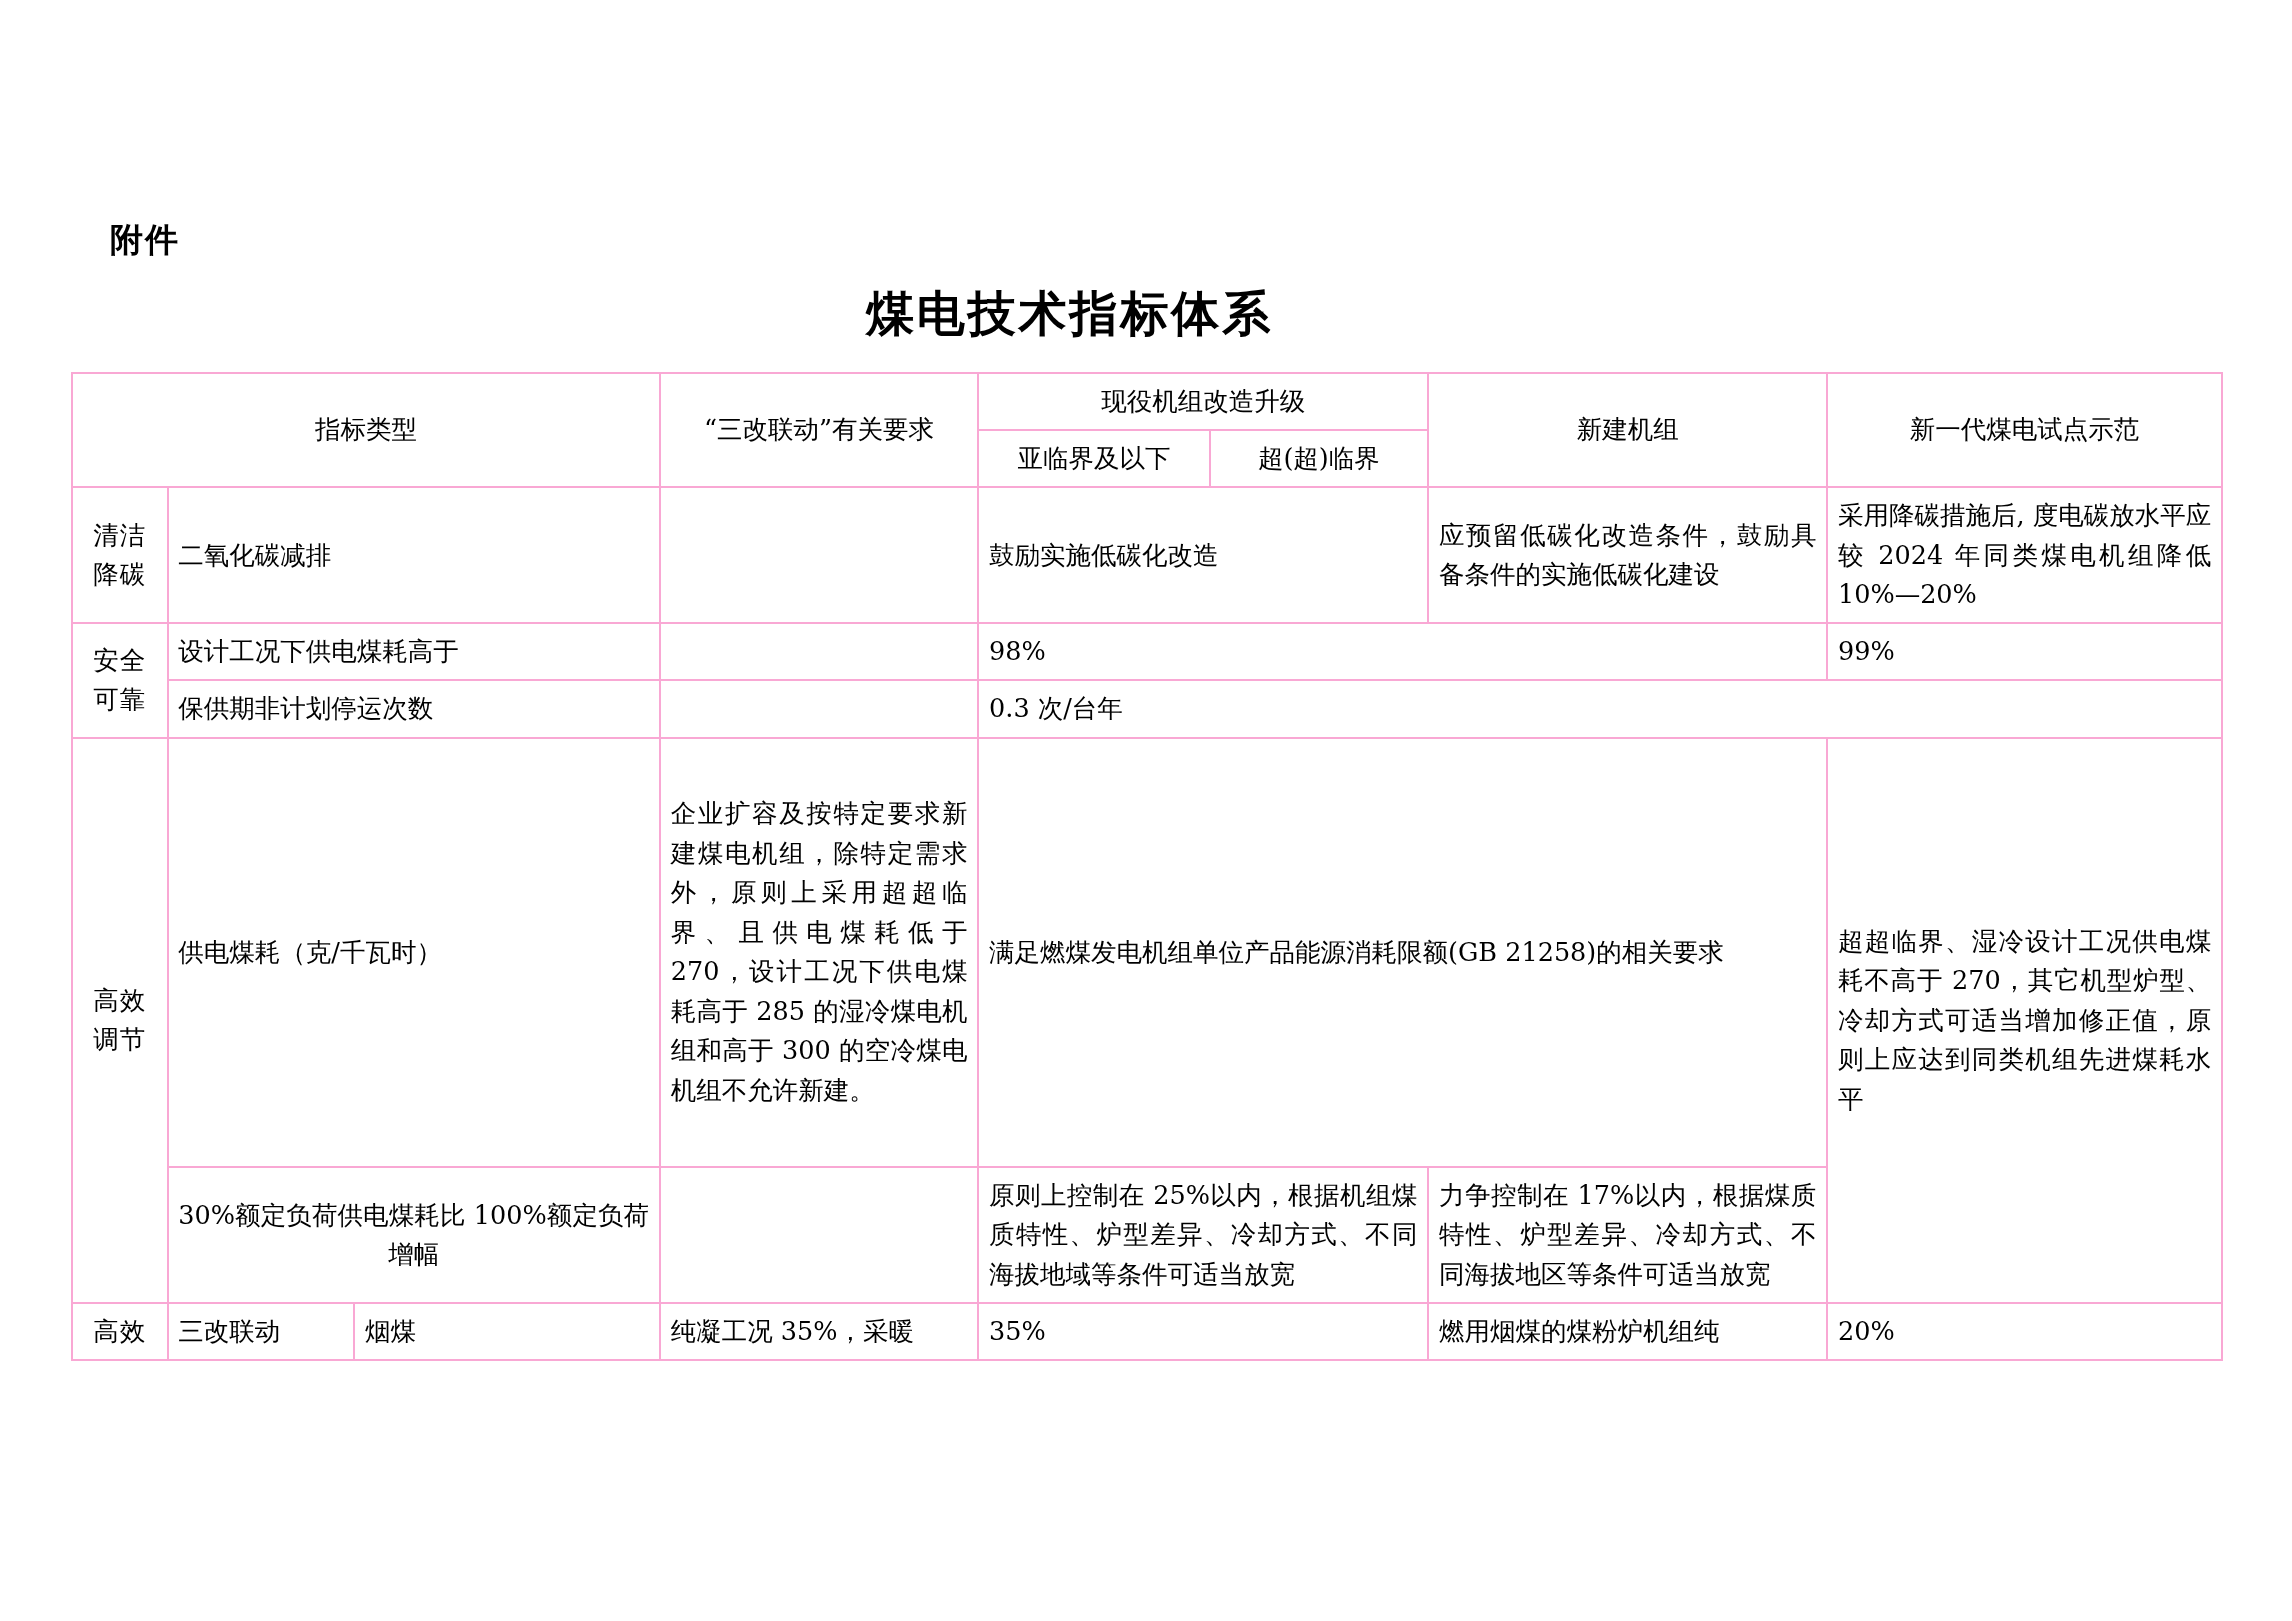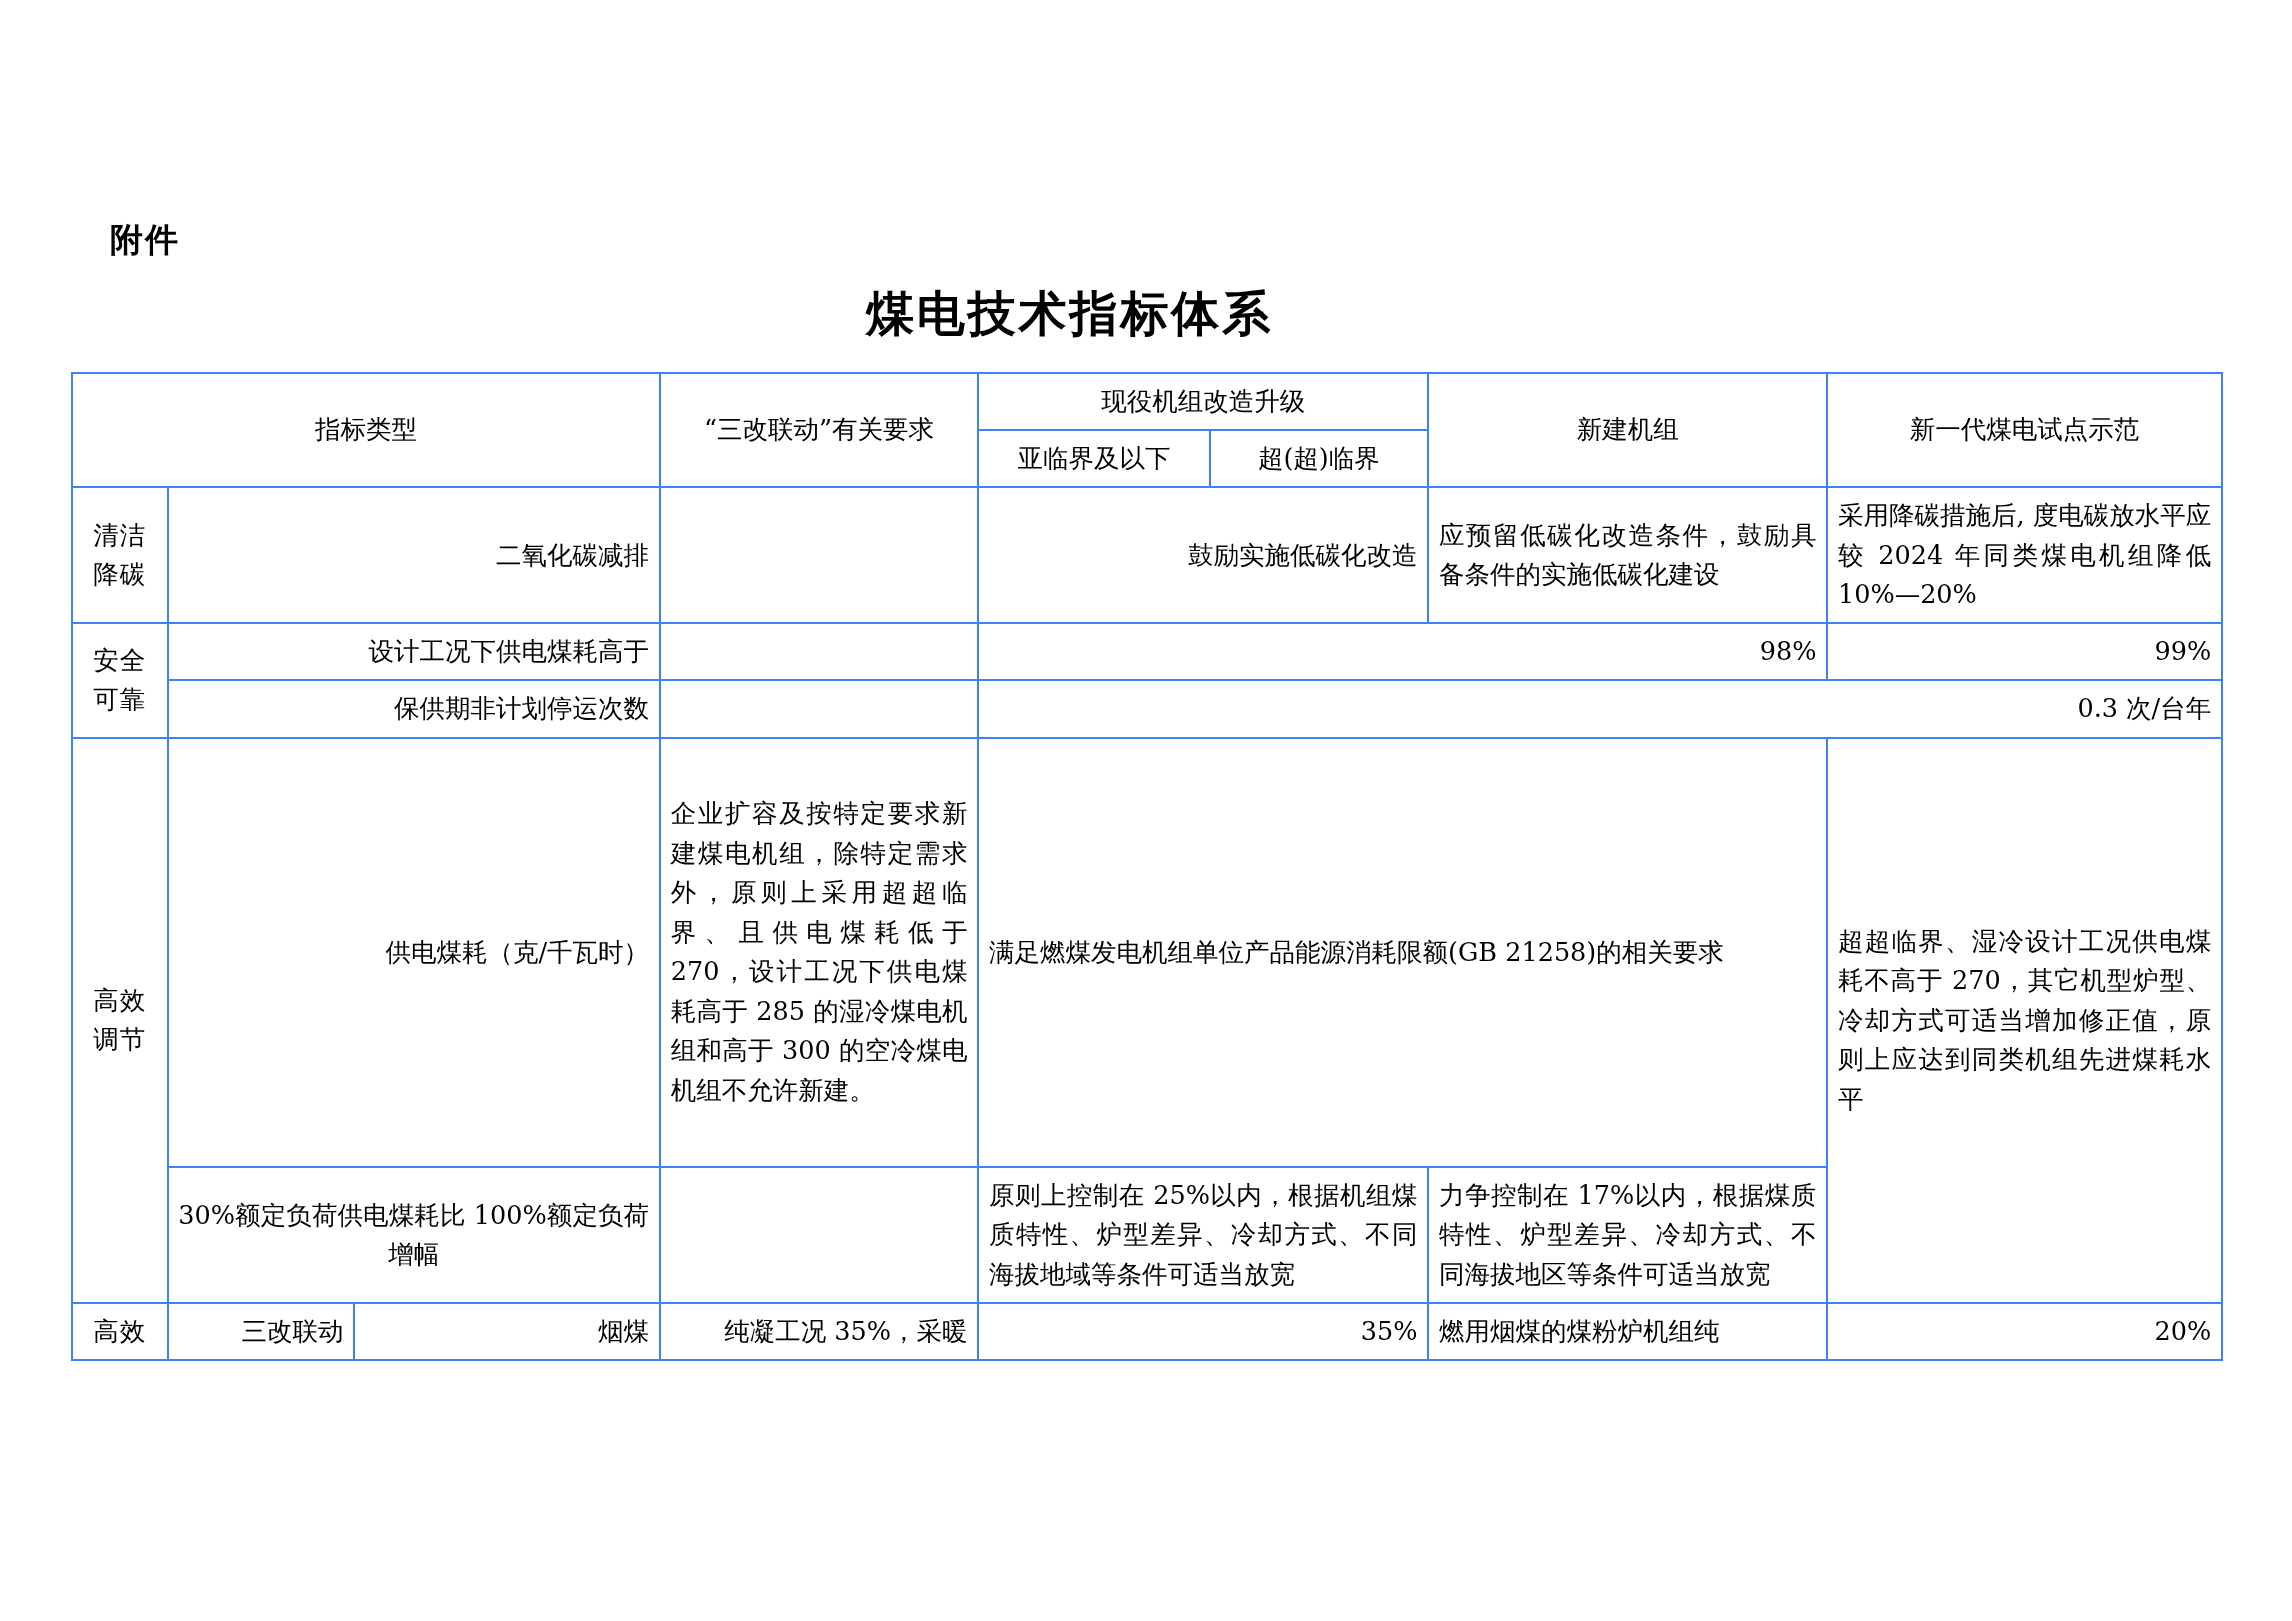--- a/index.html
+++ b/index.html
@@ -42,40 +42,40 @@
   }
   table.main {
     position: absolute;
     left: 71px;
     top: 372px;
     width: 2152px;
     border-collapse: collapse;
     table-layout: fixed;
   }
   table.main td, table.main th {
-    border: 2px solid #3b82f6;
+    border: 2px solid #f9a8d4;
     padding: 7.8px 9.8px;
     vertical-align: middle;
     font-size: 25.5px;
     font-weight: normal;
     line-height: 1.55;
     word-break: break-word;
   }
   th.hdr {
     font-size: 27.4px;
     font-weight: bold;
     text-align: center;
   }
   td.rowhdr {
     font-size: 27.4px;
     font-weight: bold;
     text-align: center;
     letter-spacing: 1px;
   }
-  td.c { text-align: right; }
+  td.c { text-align: left; }
   td.l { text-align: left; }
   td.j { text-align: justify; text-align-last: left; }
   td.jc { text-align: justify; text-align-last: center; }
   .cell-pad-small { padding-left: 5.9px; padding-right: 5.9px; }
   .vert-label {
     line-height: 1.35;
   }
 </style>
 </head>
 <body>

